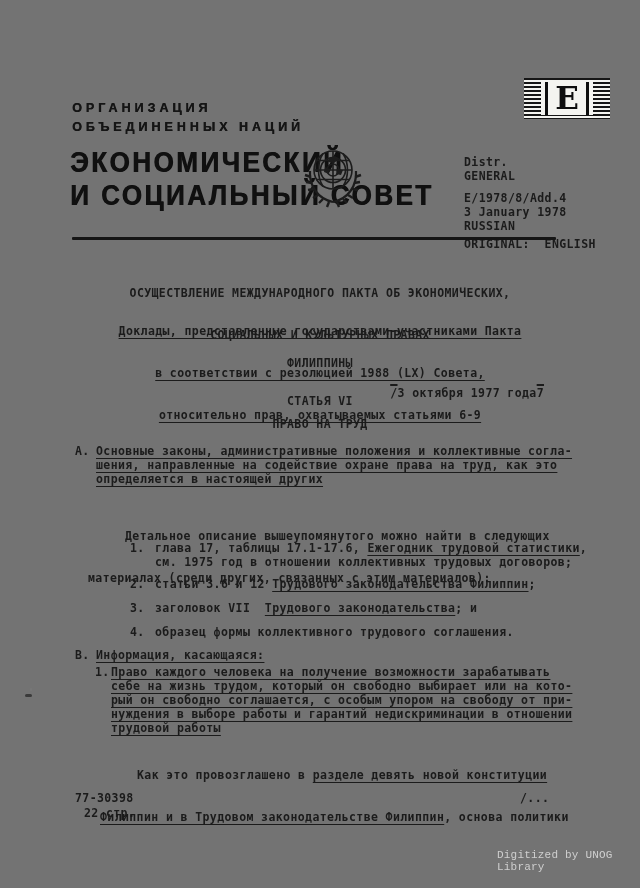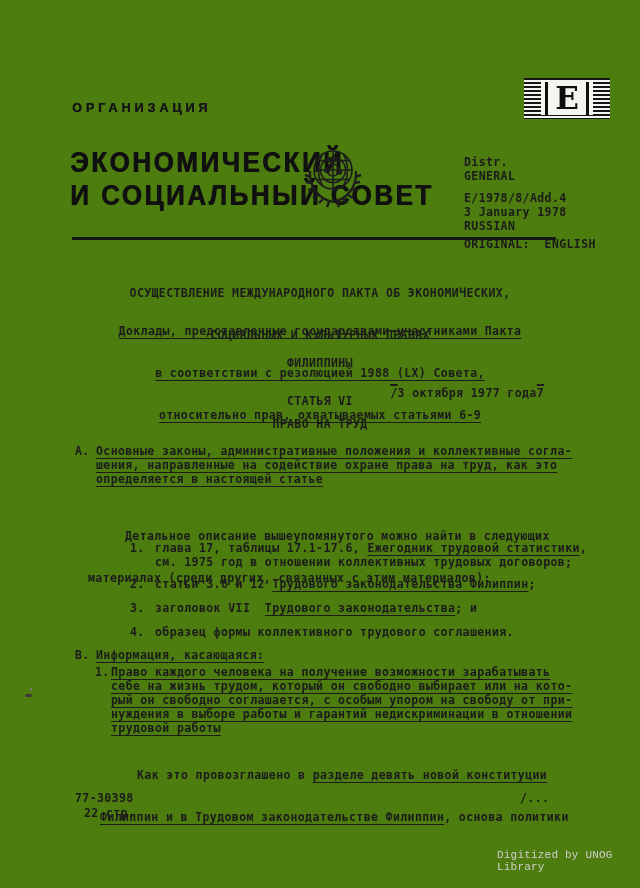--- a/index.html
+++ b/index.html
@@ -1,20 +1,20 @@
 <!DOCTYPE html>
 <html lang="ru"><head>
 <meta charset="utf-8">
 <style>
   html,body{margin:0;padding:0;background:#e8e8e8;}
   .page{
     position:relative;
     width:640px;height:888px;
     margin:0 auto;
-    background:#4d7c0f;
+    background:#737373;
     color:#1a1a1a;
     overflow:hidden;
   }
   
   .mono{
     font-family:"DejaVu Sans Mono","Liberation Mono",monospace;
     font-weight:bold;
     font-size:11.5px;
     line-height:14px;
     letter-spacing:0.4px;
@@ -85,20 +85,21 @@
   .artifact{position:absolute;left:25px;top:694px;width:7px;height:3px;background:#3a3a3a;border-radius:2px;}
   .artifact2{position:absolute;left:30px;top:688px;width:2px;height:3px;background:#777;border-radius:1px;}
 </style>
 </head>
 <body>
 
 <div class="page">
 
   <div class="org-block">
     <div class="org-line">ОРГАНИЗАЦИЯ</div>
+    <div class="org-line">ОБЪЕДИНЕННЫХ НАЦИЙ</div>
   </div>
 
   <div class="council-block">
     <div class="council-line">ЭКОНОМИЧЕСКИЙ</div>
     <div class="council-line">И СОЦИАЛЬНЫЙ СОВЕТ</div>
   </div>
 
   <svg class="un-emblem" width="64" height="70" viewBox="0 0 64 70">
     <g stroke="#1c1c1c" fill="none" stroke-width="1.6">
       <circle cx="32" cy="26" r="19"></circle>
@@ -158,21 +159,21 @@
     <span class="br">/</span><span>3 октября 1977 года</span><span class="br">7</span>
   </div>
 
   <div class="abs mono center" style="left:72px;top:394px;width:496px;">СТАТЬЯ VI</div>
   <div class="abs mono center" style="left:72px;top:417px;width:496px;">ПРАВО НА ТРУД</div>
 
   <div class="abs mono sec" style="left:75px;top:444px;width:493px;">
     <span class="num">A.</span>
     <div class="ln u">Основные законы, административные положения и коллективные согла-</div>
     <div class="ln u">шения, направленные на содействие охране права на труд, как это</div>
-    <div class="ln u">определяется в настоящей статье</div>
+    <div class="ln u">определяется в настоящей других</div>
   </div>
 
   <div class="abs mono" style="left:88px;top:501px;width:480px;">
     <div class="indent">Детальное описание вышеупомянутого можно найти в следующих</div>
     <div>материалах (среди других, связанных с этим материалов):</div>
   </div>
 
   <div class="abs mono a-item" style="left:130px;top:541px;width:438px;">
     <span class="num">1.</span>
     <div class="ln"><span>глава 17, таблицы 17.1-17.6, </span><span class="u">Ежегодник трудовой статистики</span><span>,</span></div>

